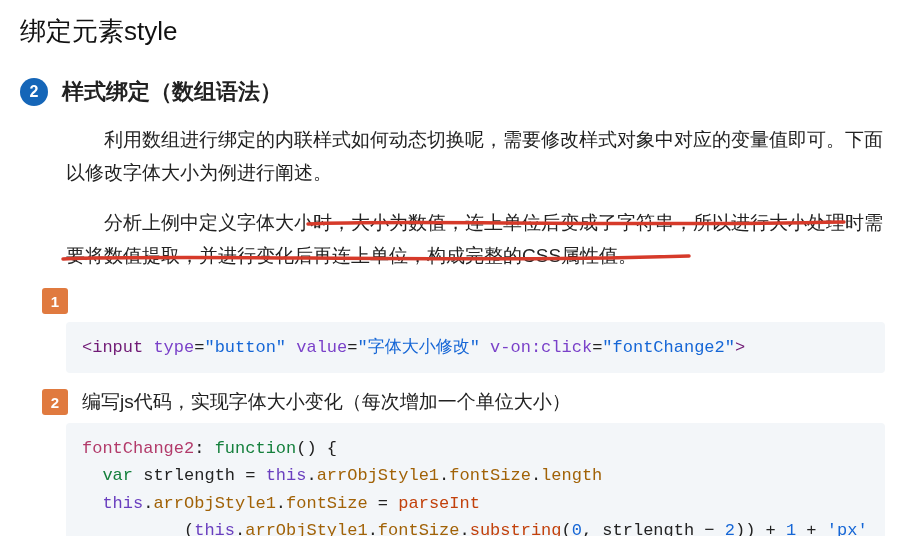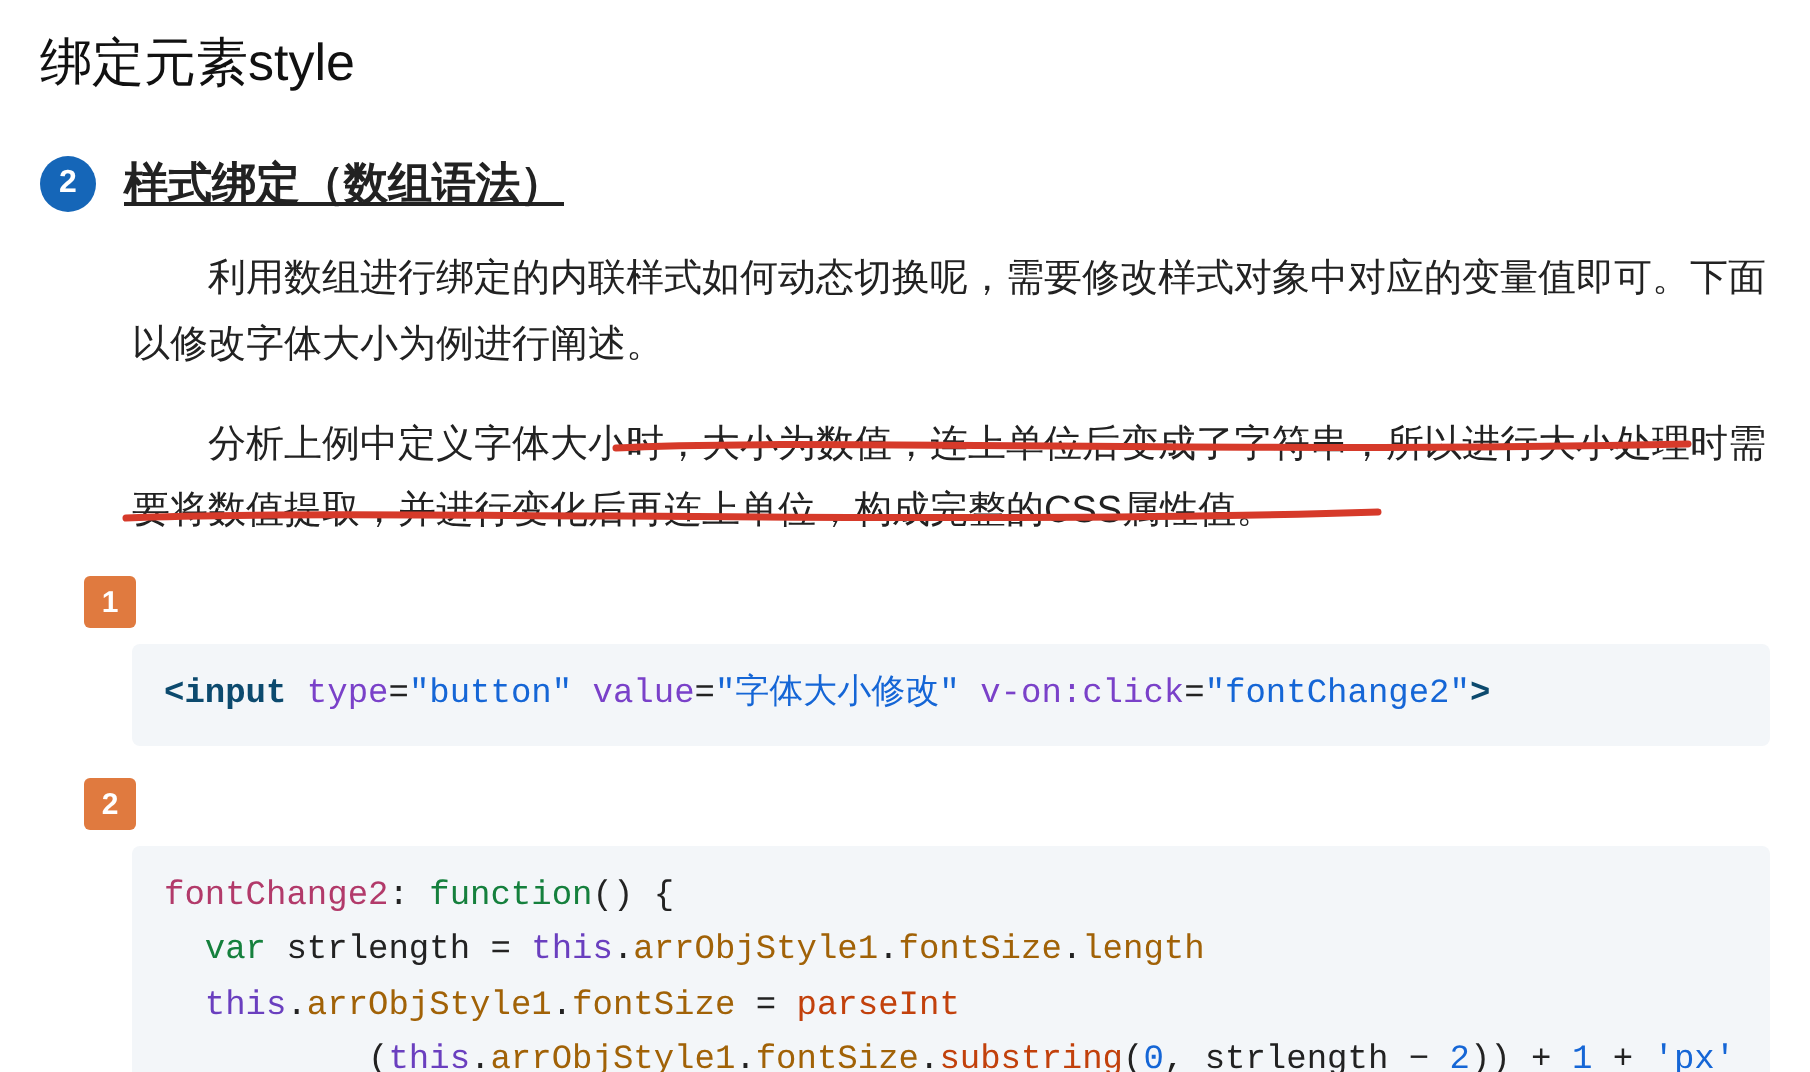--- a/index.html
+++ b/index.html
@@ -33,21 +33,20 @@
     background: #1566b8;
     color: #fff;
     font-weight: 700;
     font-size: 16px;
     margin-right: 14px;
     flex: none;
   }
   .section-title {
     font-size: 22px;
     font-weight: 700;
-    text-decoration: underline;
   }
   .body-para {
     font-size: 19px;
     line-height: 1.75;
     margin: 16px 0 6px 46px;
     text-indent: 2em;
     position: relative;
   }
   .step-head {
     display: flex;
@@ -76,21 +75,21 @@
     background: #f3f6f9;
     border-radius: 4px;
     padding: 12px 16px;
     font-family: Menlo, Consolas, "Courier New", monospace;
     font-size: 17px;
     line-height: 1.6;
     white-space: pre;
     overflow-x: auto;
     position: relative;
   }
-  .tok-tag   { color: #0c4a6e; font-weight: bold; }
+  .tok-tag   { color: #701a75; }
   .tok-attr  { color: #7a41c9; }
   .tok-str   { color: #1566d6; }
   .tok-kw    { color: #15803d; }
   .tok-key   { color: #b23a6a; }
   .tok-prop  { color: #a16207; }
   .tok-func  { color: #6a3fbf; }
   .tok-call  { color: #c2410c; }
   .tok-num   { color: #1566d6; }
   .tok-lit   { color: #1566d6; }
 
@@ -123,20 +122,21 @@
 </div>
 
 <div class="step-head">
   <span class="step-badge">1</span>
 </div>
 
 <div class="code-block"><span class="tok-tag">&lt;input</span> <span class="tok-attr">type</span>=<span class="tok-str">"button"</span> <span class="tok-attr">value</span>=<span class="tok-str">"字体大小修改"</span> <span class="tok-attr">v-on:click</span>=<span class="tok-str">"fontChange2"</span><span class="tok-tag">&gt;</span></div>
 
 <div class="step-head">
   <span class="step-badge">2</span>
+  <span class="step-title">编写js代码，实现字体大小变化（每次增加一个单位大小）</span>
 </div>
 
 <div class="code-block"><span class="tok-key">fontChange2</span><span>: </span><span class="tok-kw">function</span><span>() {</span>
 <span>  </span><span class="tok-kw">var</span><span> strlength = </span><span class="tok-func">this</span><span>.</span><span class="tok-prop">arrObjStyle1</span><span>.</span><span class="tok-prop">fontSize</span><span>.</span><span class="tok-prop">length</span>
 <span>  </span><span class="tok-func">this</span><span>.</span><span class="tok-prop">arrObjStyle1</span><span>.</span><span class="tok-prop">fontSize</span><span> = </span><span class="tok-call">parseInt</span>
 <span>          (</span><span class="tok-func">this</span><span>.</span><span class="tok-prop">arrObjStyle1</span><span>.</span><span class="tok-prop">fontSize</span><span>.</span><span class="tok-call">substring</span><span>(</span><span class="tok-num">0</span><span>, strlength − </span><span class="tok-num">2</span><span>)) + </span><span class="tok-num">1</span><span> + </span><span class="tok-lit">'px'</span>
 <span>}</span>
 
 </div>
 

